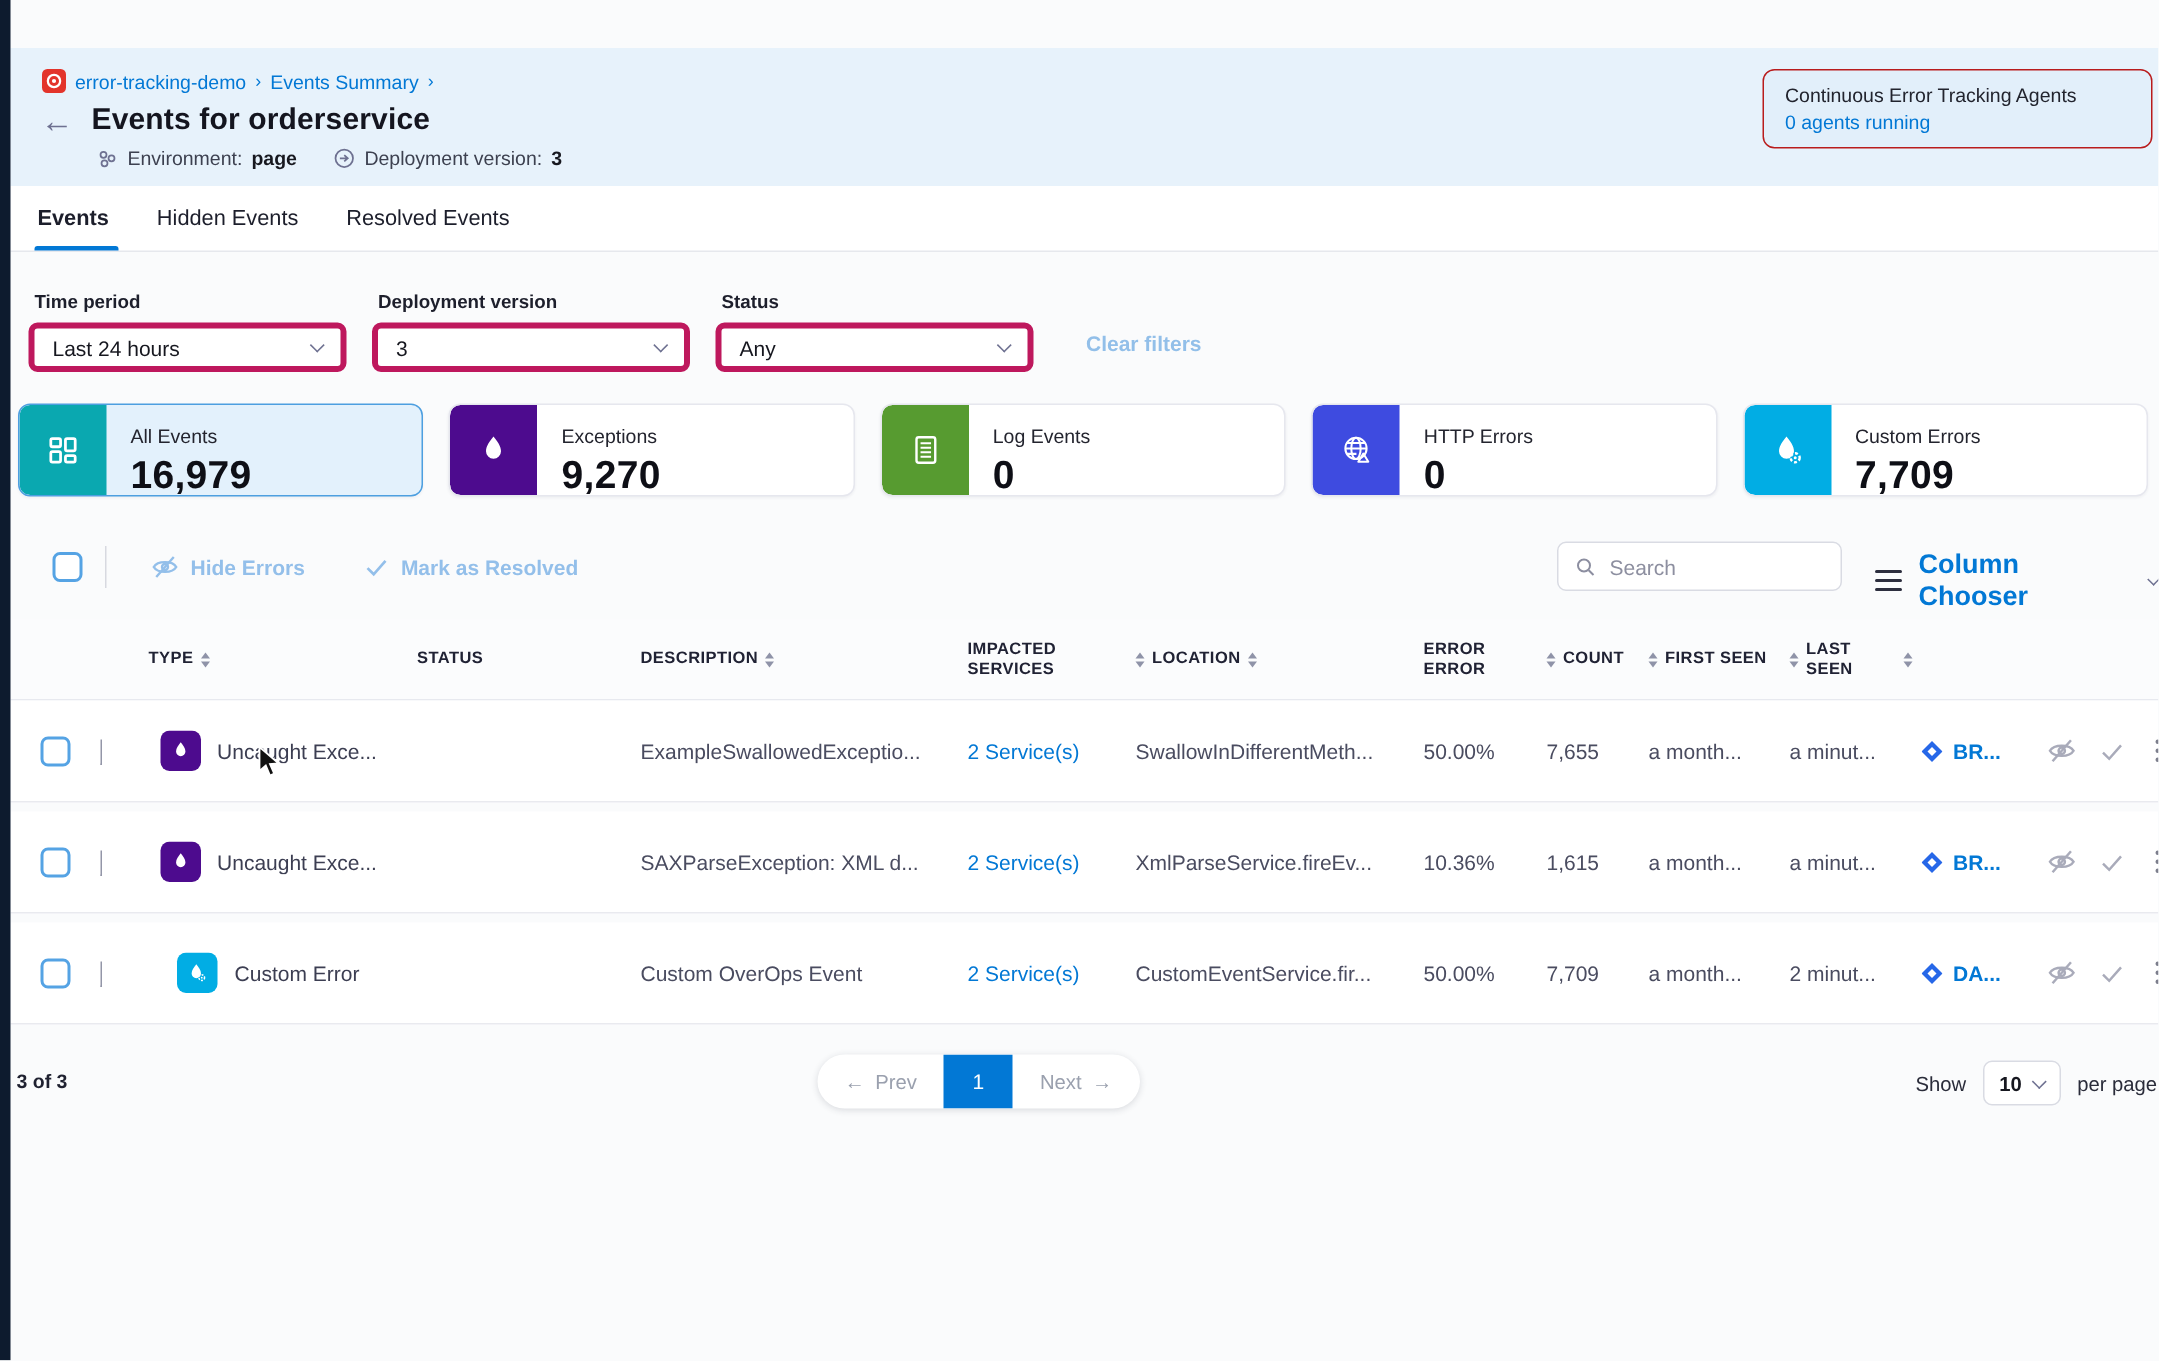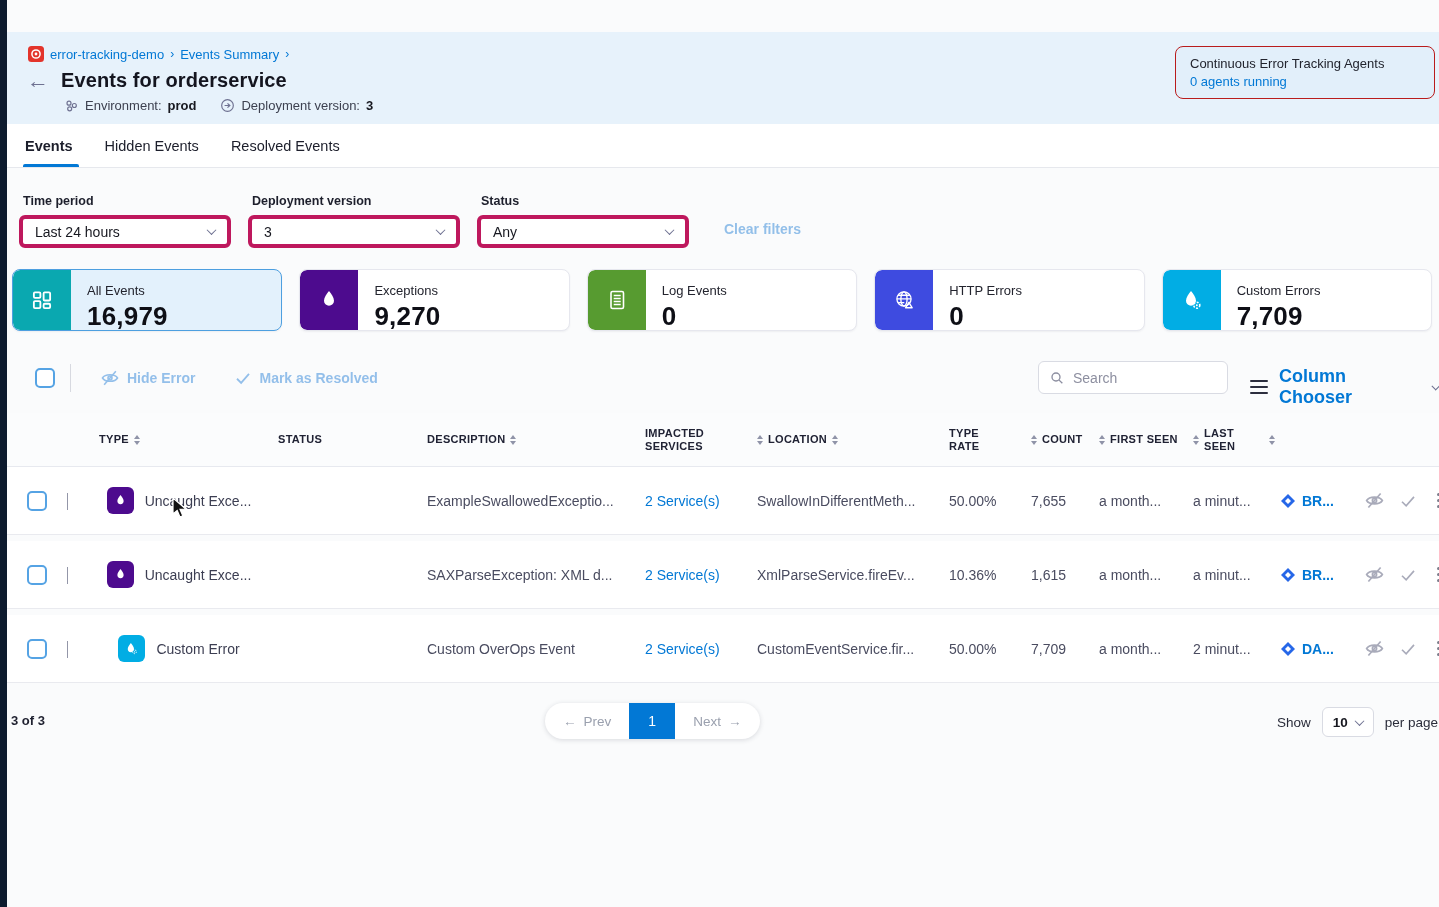--- a/index.html
+++ b/index.html
@@ -125,21 +125,21 @@
       <div class="meta-row">
         <span class="meta-item">
           <span style="display:flex;">
             <svg width="15" height="15" viewBox="0 0 18 18" fill="none" stroke="#6e7191" stroke-width="1.4">
                 <circle cx="6" cy="6.2" r="2.4"></circle>
                 <circle cx="12.4" cy="9" r="2.4"></circle>
                 <circle cx="6.8" cy="13" r="2.4"></circle>
               </svg>
           </span>
           <span>Environment:</span>
-          <b>prod</b>
+          <b>page</b>
         </span>
         <span class="meta-item">
           <span style="display:flex;">
             <svg width="15" height="15" viewBox="0 0 18 18" fill="none" stroke="#6e7191" stroke-width="1.4">
                 <circle cx="9" cy="9" r="7"></circle>
                 <path d="M5.5 9h6M9 6.5L11.8 9 9 11.5"></path>
               </svg>
           </span>
           <span>Deployment version:</span>
           <b>3</b>
@@ -253,21 +253,21 @@
       <div class="cbx"></div>
       <div class="tb-divider"></div>
       <div class="tb-action">
         <span style="display:flex;">
           <svg width="20" height="20" viewBox="0 0 24 24" fill="none" stroke="#93bfea" stroke-width="1.9">
               <path d="M3 12c3-5.2 15-5.2 18 0-3 5.2-15 5.2-18 0z"></path>
               <circle cx="12" cy="12" r="2.4"></circle>
               <path d="M5 20L19 4"></path>
             </svg>
         </span>
-        <span>Hide Error</span>
+        <span>Hide Errors</span>
       </div>
       <div class="tb-action second">
         <span style="display:flex;">
           <svg width="18" height="18" viewBox="0 0 24 24" fill="none" stroke="#93bfea" stroke-width="2.4">
               <path d="M4 13l5.5 5.5L20 6.5"></path>
             </svg>
         </span>
         <span>Mark as Resolved</span>
       </div>
       <div class="search-wrap">
@@ -318,21 +318,21 @@
             <i class="up"></i>
             <i class="dn"></i>
           </span>
           <span>LOCATION</span>
           <span class="sort">
             <i class="up"></i>
             <i class="dn"></i>
           </span>
       </div>
       <div class="th" style="white-space:normal;max-width:52px;">
-        <span>TYPE RATE</span>
+        <span>ERROR ERROR</span>
       </div>
       <div class="th">
         <span class="sort">
             <i class="up"></i>
             <i class="dn"></i>
           </span>
           <span>COUNT</span>
       </div>
       <div class="th">
         <span class="sort">

